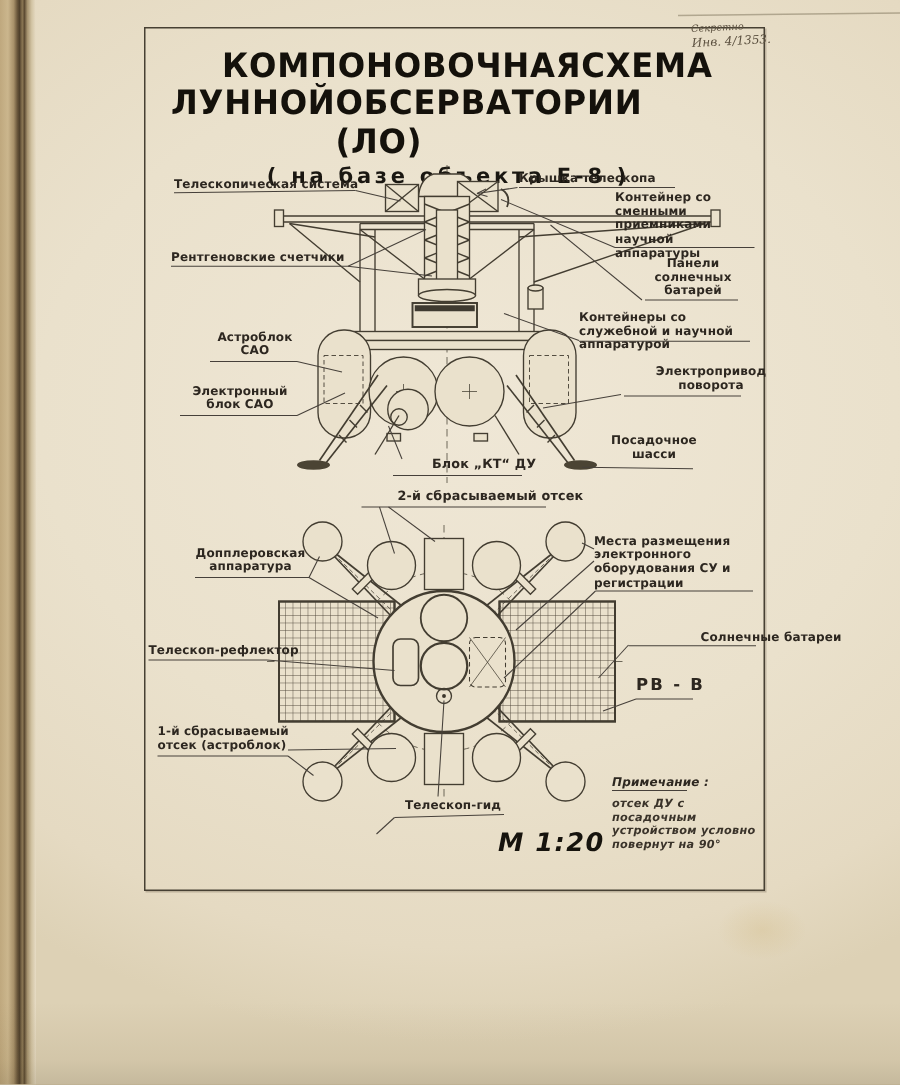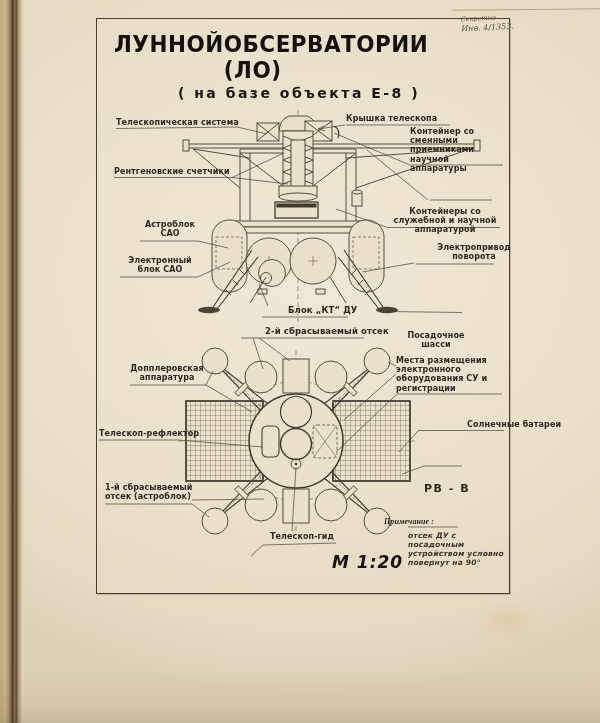--- a/index.html
+++ b/index.html
@@ -75,20 +75,24 @@
   <div id="bottomshade"></div>
   <div id="stain"></div>
   <div id="frame"></div>
 
   <div class="stamp">
     <div class="s1">Секретно</div>
     <div class="s2">Инв. 4/1353.</div>
   </div>
 
   <div id="title">
+    <div class="trow r1">
+      <span>КОМПОНОВОЧНАЯ</span>
+      <span>СХЕМА</span>
+    </div>
     <div class="trow r2">
       <span>ЛУННОЙ</span>
       <span>ОБСЕРВАТОРИИ (ЛО)</span>
     </div>
     <div class="r3">( на базе объекта Е-8 )</div>
   </div>
 
   <svg class="draw" width="600" height="723" viewBox="0 0 600 723">
     <defs>
       <pattern id="grid" width="5" height="5" patternUnits="userSpaceOnUse">
@@ -286,32 +290,33 @@
       <line x1="292" y1="531" x2="296" y2="467"></line>
 
       <line x1="408" y1="527" x2="458" y2="527"></line>
     </g>
   </svg>
 
   <div class="lbl nw" style="left:116px;top:118px;">Телескопическая система</div>
   <div class="lbl nw" style="left:346px;top:114px;">Крышка телескопа</div>
   <div class="lbl" style="left:410px;top:127px;width:94px;">Контейнер со сменными приемниками научной аппаратуры</div>
   <div class="lbl nw" style="left:114px;top:167px;">Рентгеновские счетчики</div>
+  <div class="lbl c" style="left:428px;top:171px;width:68px;">Панели солнечных батарей</div>
   <div class="lbl c" style="left:140px;top:220px;width:60px;">Астроблок САО</div>
-  <div class="lbl" style="left:386px;top:207px;width:118px;text-align:center;">Контейнеры со служебной и научной аппаратурой</div>
+  <div class="lbl" style="left:386px;top:207px;width:118px;">Контейнеры со служебной и научной аппаратурой</div>
   <div class="lbl c" style="left:120px;top:256px;width:80px;">Электронный блок САО</div>
   <div class="lbl c" style="left:434px;top:243px;width:80px;">Электропривод поворота</div>
   <div class="lbl nw big" style="left:264px;top:306px;">Блок „КТ“ ДУ</div>
-  <div class="lbl c" style="left:406px;top:289px;width:60px;margin-top:42px;">Посадочное шасси</div>
+  <div class="lbl c" style="left:406px;top:289px;width:60px;">Посадочное шасси</div>
 
   <div class="lbl nw big" style="left:241px;top:327px;">2-й сбрасываемый отсек</div>
   <div class="lbl c" style="left:128px;top:364px;width:78px;">Допплеровская аппаратура</div>
   <div class="lbl" style="left:396px;top:356px;width:108px;">Места размещения электронного оборудования СУ и регистрации</div>
   <div class="lbl nw" style="left:99px;top:429px;">Телескоп-рефлектор</div>
   <div class="lbl nw" style="left:419px;top:420px;margin-left:48px;">Солнечные батареи</div>
-  <div class="lbl nw rv" style="left:424px;top:452px;margin-top:32px;">РВ - В</div>
+  <div class="lbl nw rv" style="left:424px;top:452px;">РВ - В</div>
   <div class="lbl" style="left:105px;top:483px;width:92px;">1-й сбрасываемый отсек (астроблок)</div>
   <div class="lbl nw" style="left:270px;top:532px;text-align:right;">Телескоп-гид</div>
 
-  <div class="lbl nw" id="note-head" style="left:384px;top:517px;font-family:Liberation Serif, serif;">Примечание :</div>
+  <div class="lbl nw" id="note-head" style="left:408px;top:517px;">Примечание :</div>
   <div id="note-body" style="left:408px;top:531px;width:100px;font-style:italic;">отсек ДУ с посадочным устройством условно повернут на 90°</div>
   <div id="scale" style="left:332px;top:552px;font-style:italic;">М 1:20</div>
 </div>
 
 </body></html>

